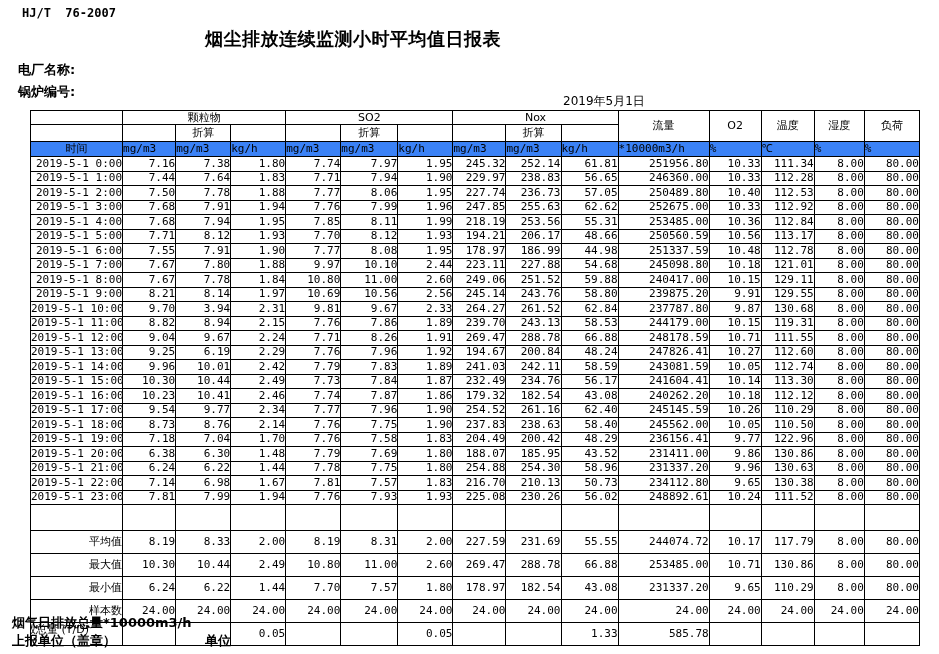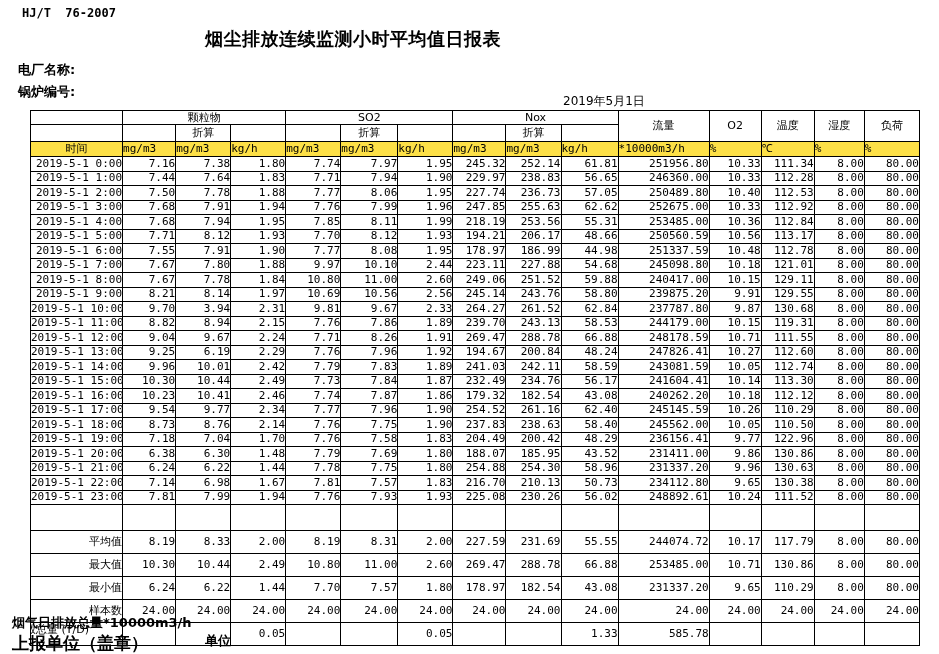--- a/index.html
+++ b/index.html
@@ -9,37 +9,37 @@
     position:relative;overflow:hidden;
   }
   .abs{position:absolute;white-space:pre;}
   .bold{font-weight:bold;}
   #std-code{left:22px;top:6px;font-size:12px;font-family:"DejaVu Sans Mono",monospace;}
   #title{left:205px;top:27px;font-size:18px;letter-spacing:0.5px;}
   #plant{left:18px;top:61px;font-size:13px;}
   #boiler{left:18px;top:83px;font-size:13px;}
   #date{left:563px;top:83px;font-size:12px;margin-top:10px;}
   #ft-flow{left:12px;top:614px;font-size:13px;}
-  #ft-report{left:12px;top:632px;font-size:17px;}
+  #ft-report{left:12px;top:632px;font-size:13px;}
   #ft-unit{left:205px;top:632px;font-size:13px;text-align:center;}
 
   #report-table{
     position:absolute;left:30px;top:110px;
     border-collapse:collapse;table-layout:fixed;width:890px;
   }
   #report-table td{
     border:1px solid #000;padding:0;margin:0;
     white-space:nowrap;overflow:hidden;vertical-align:middle;
     font-size:11px;line-height:12px;
   }
   tr.hr1{height:14px;margin-top:44px;} tr.hr2{height:17px;padding-left:16px;} tr.hr3{height:15px;}
   tr.dr{height:14.5px;} tr.br{height:26px;} tr.sr{height:23px;}
   td.hc{text-align:center;font-size:12px;}
   td.hu{text-align:left;font-size:11px;font-family:"DejaVu Sans Mono",monospace;}
-  td.g{background:#fde047;}
+  td.g{background:#3b82f6;}
   td.time,td.num{font-family:"DejaVu Sans Mono",monospace;font-size:11px;}
   td.time{text-align:right;padding-right:3px;}
   td.num{text-align:right;padding-right:6px;}
   td.slabel{text-align:right;padding-right:2px;font-size:12px;}
   td.tlabel{overflow:visible;position:relative;font-size:12px;}
   td.tlabel span{position:absolute;left:-28px;top:1px;white-space:nowrap;}
 </style>
 </head>
 <body>
 

